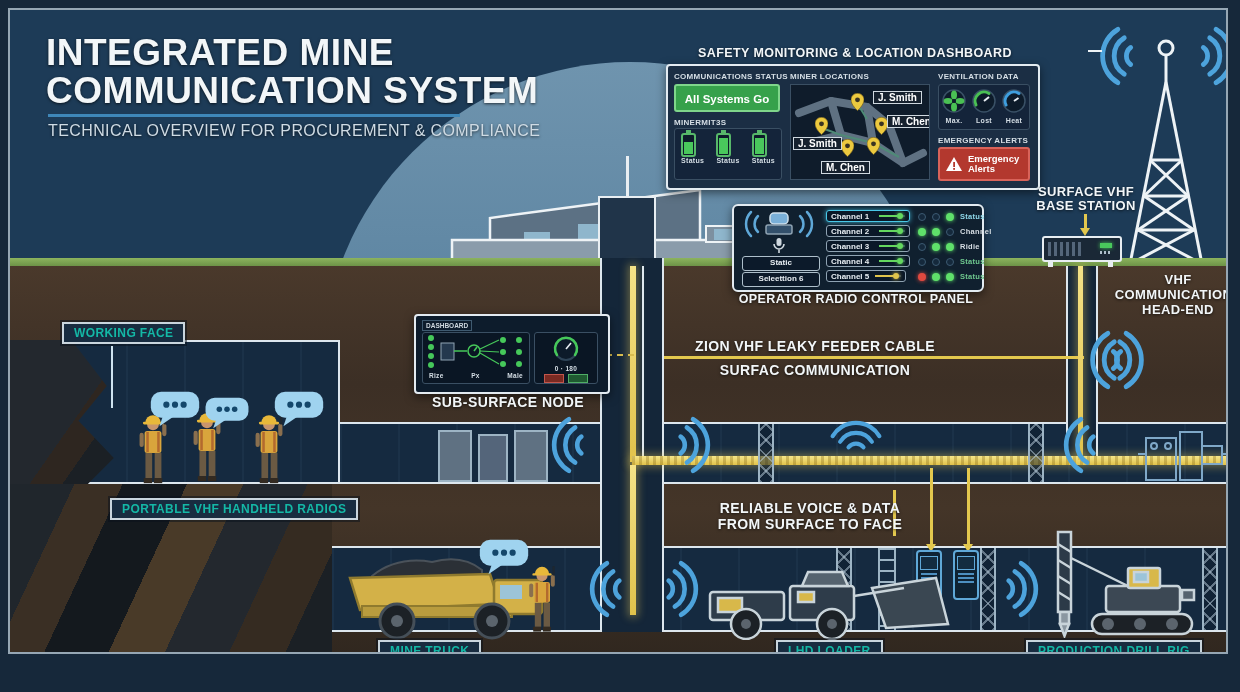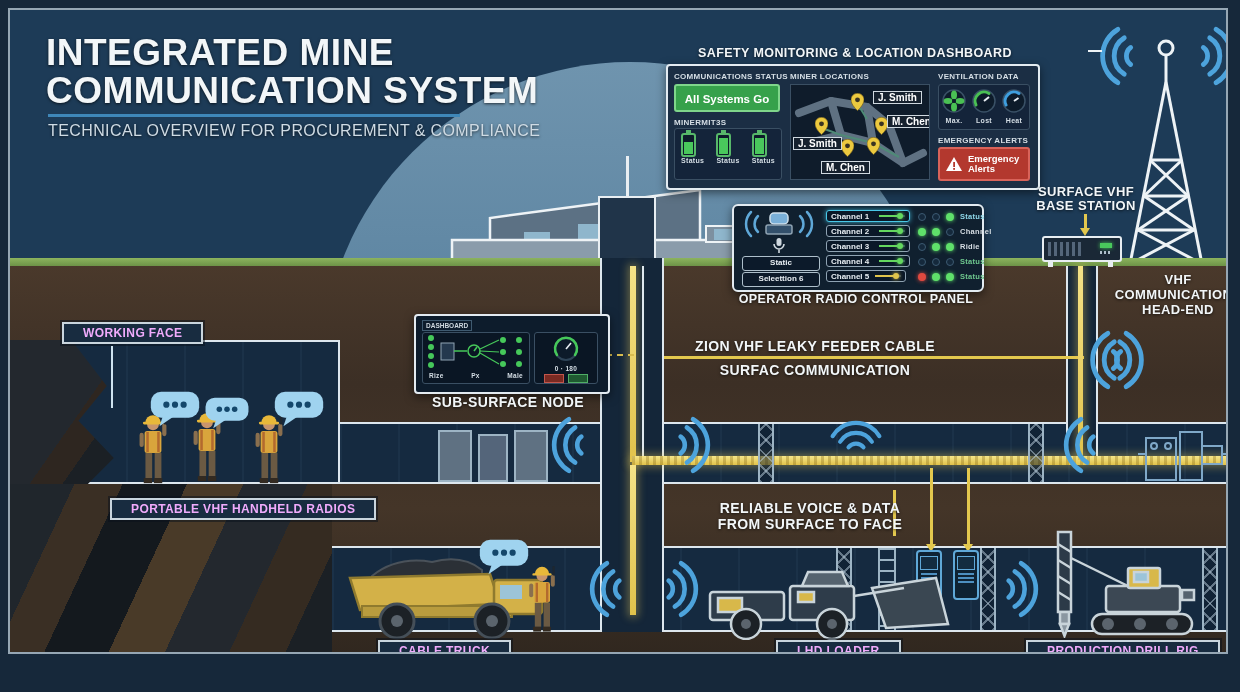--- a/index.html
+++ b/index.html
@@ -1,21 +1,21 @@
 <!DOCTYPE html>
 <html><head>
 <meta charset="utf-8">
 <style>
   html,body{margin:0;padding:0;background:#101c28;}
   #stage{position:relative;width:1240px;height:692px;background:#16283a;font-family:"Liberation Sans",sans-serif;overflow:hidden;}
   .a{position:absolute;}
   #scene{left:8px;top:8px;width:1220px;height:646px;border:2px solid #96a7b4;background:#1d3b57;overflow:hidden;box-sizing:border-box;}
   .grid{background-image:linear-gradient(rgba(140,180,205,.09) 1px,transparent 1px),linear-gradient(90deg,rgba(140,180,205,.09) 1px,transparent 1px);background-size:26px 26px;}
   .t{color:#f2f6f8;font-weight:700;letter-spacing:.4px;text-shadow:0 1px 3px rgba(0,0,0,.65);white-space:nowrap;}
-  .lb{background:#182c40;border:2px solid #c9d5dd;color:#f0abfc;font-weight:700;font-size:12px;letter-spacing:.4px;padding:2px 19px;white-space:nowrap;box-shadow:0 0 0 2px rgba(8,16,26,.5);}
+  .lb{background:#182c40;border:2px solid #c9d5dd;color:#14b8a6;font-weight:700;font-size:12px;letter-spacing:.4px;padding:2px 10px;white-space:nowrap;box-shadow:0 0 0 2px rgba(8,16,26,.5);}
   .tunnel{background:#152a40 repeating-linear-gradient(90deg,rgba(120,165,200,.06) 0 2px,transparent 2px 58px);}
   .bt{border-top:2px solid #dde7ee;} .bb{border-bottom:2px solid #dde7ee;} .bl{border-left:2px solid #dde7ee;} .br{border-right:2px solid #dde7ee;}
   .panel{background:#10202f;border:2px solid #e3ebf1;border-radius:6px;box-shadow:0 3px 10px rgba(0,0,0,.5);}
   .h8{font-size:8px;font-weight:700;color:#d5dee5;letter-spacing:.3px;white-space:nowrap;}
   .chip{background:#16212e;border:1px solid #cfd8df;color:#fff;font-size:10px;font-weight:700;padding:0 4px;line-height:11px;white-space:nowrap;}
   .pillar{background-color:rgba(14,28,44,.5);background-image:repeating-linear-gradient(45deg,rgba(185,205,220,.5) 0 2px,transparent 2px 11px),repeating-linear-gradient(-45deg,rgba(185,205,220,.5) 0 2px,transparent 2px 11px);border-left:2px solid #9db4c4;border-right:2px solid #9db4c4;box-sizing:border-box;}
   .ladder{background-image:repeating-linear-gradient(180deg,#9db4c4 0 2px,transparent 2px 11px);border-left:2px solid #9db4c4;border-right:2px solid #9db4c4;box-sizing:border-box;}
   .cabley{background:linear-gradient(180deg,#f5e387,#e0c24b);box-shadow:0 0 9px 2px rgba(238,208,90,.4);}
   .ch-row{position:absolute;height:12px;background:#0a1828;border:1px solid #8fa3b3;border-radius:3px;display:flex;align-items:center;justify-content:space-between;padding:0 4px;box-sizing:border-box;}
   .ch-row span{color:#e8eef3;font-size:8px;font-weight:700;}
@@ -544,18 +544,18 @@
     </div>
     <div class="a t" style="left:498px;top:384px;transform:translateX(-50%);font-size:14px;">SUB-SURFACE NODE</div>
 
     <div class="a lb" style="left:52px;top:312px;">WORKING FACE</div>
     <div class="a" style="left:101px;top:336px;width:2px;height:62px;background:#cfe3ef;"></div>
     <div class="a lb" style="left:100px;top:488px;">PORTABLE VHF HANDHELD RADIOS</div>
     <div class="a t" style="left:805px;top:328px;transform:translateX(-50%);font-size:14px;">ZION VHF LEAKY FEEDER CABLE</div>
     <div class="a t" style="left:805px;top:352px;transform:translateX(-50%);font-size:14px;">SURFAC COMMUNICATION</div>
     <div class="a t" style="left:800px;top:490px;transform:translateX(-50%);font-size:14px;">RELIABLE VOICE &amp; DATA</div>
     <div class="a t" style="left:800px;top:506px;transform:translateX(-50%);font-size:14px;">FROM SURFACE TO FACE</div>
-    <div class="a lb" style="left:368px;top:630px;">CABLE TRUCK</div>
+    <div class="a lb" style="left:368px;top:630px;">MINE TRUCK</div>
     <div class="a lb" style="left:766px;top:630px;">LHD LOADER</div>
     <div class="a lb" style="left:1016px;top:630px;">PRODUCTION DRILL RIG</div>
 
   </div>
 </div>
 
 </body></html>

